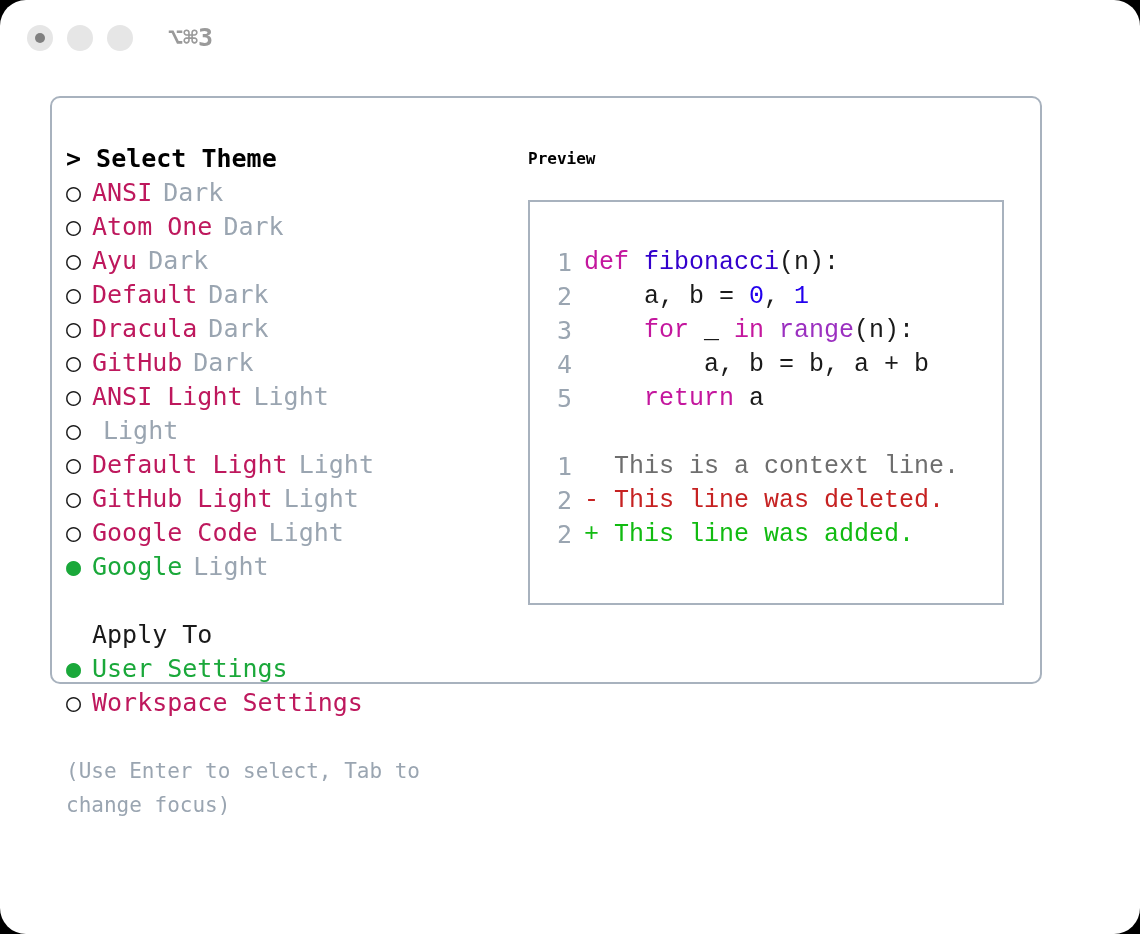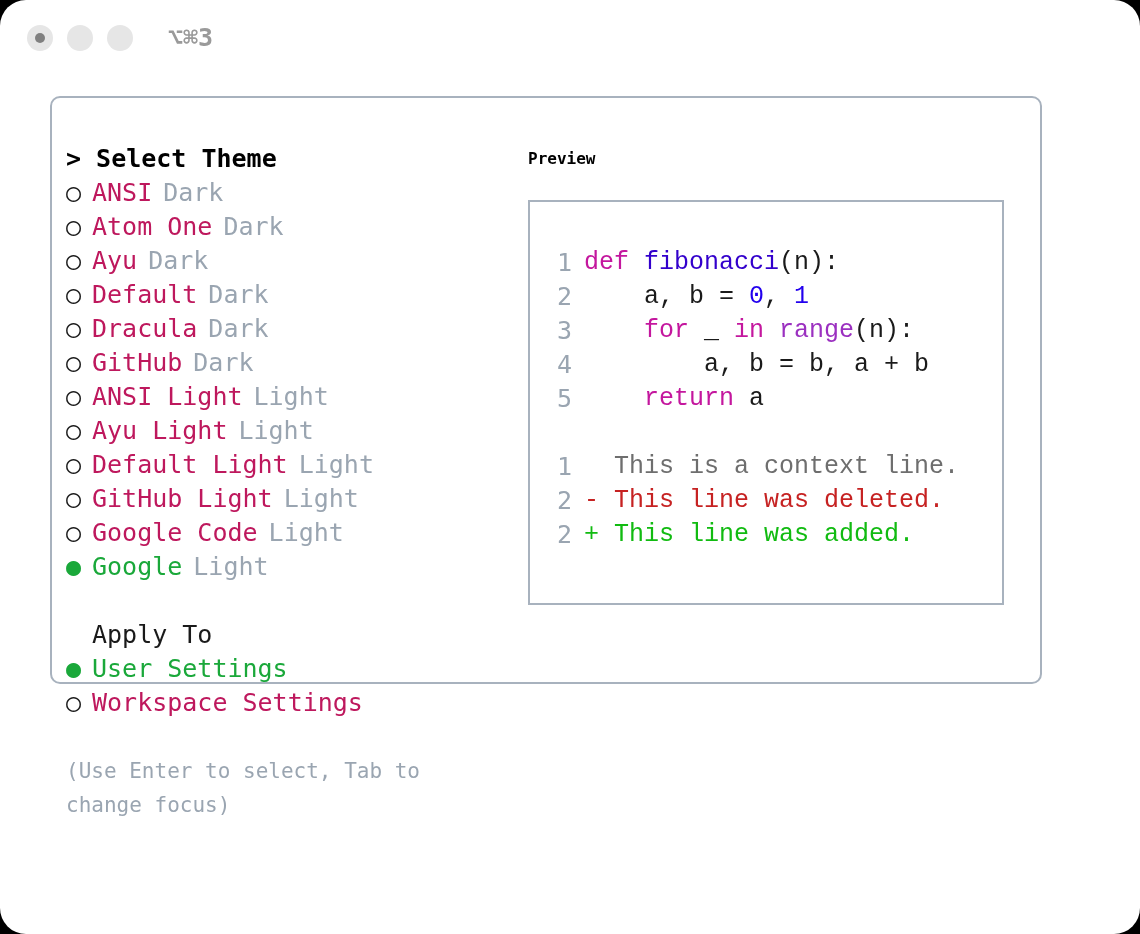--- a/index.html
+++ b/index.html
@@ -189,21 +189,21 @@
     <div class="col-left">
       <div class="heading">&gt; Select Theme</div>
       <div id="theme-list">
           <div class="row"><span class="marker">○</span><span class="row-label">ANSI</span><span class="row-suffix">Dark</span></div>
           <div class="row"><span class="marker">○</span><span class="row-label">Atom One</span><span class="row-suffix">Dark</span></div>
           <div class="row"><span class="marker">○</span><span class="row-label">Ayu</span><span class="row-suffix">Dark</span></div>
           <div class="row"><span class="marker">○</span><span class="row-label">Default</span><span class="row-suffix">Dark</span></div>
           <div class="row"><span class="marker">○</span><span class="row-label">Dracula</span><span class="row-suffix">Dark</span></div>
           <div class="row"><span class="marker">○</span><span class="row-label">GitHub</span><span class="row-suffix">Dark</span></div>
           <div class="row"><span class="marker">○</span><span class="row-label">ANSI Light</span><span class="row-suffix">Light</span></div>
-          <div class="row"><span class="marker">○</span><span class="row-label">Ayu Light</span><span class="row-suffix">Light</span></div>
+          <div class="row"><span class="marker">○</span><span class="row-suffix">Light</span></div>
           <div class="row"><span class="marker">○</span><span class="row-label">Default Light</span><span class="row-suffix">Light</span></div>
           <div class="row"><span class="marker">○</span><span class="row-label">GitHub Light</span><span class="row-suffix">Light</span></div>
           <div class="row"><span class="marker">○</span><span class="row-label">Google Code</span><span class="row-suffix">Light</span></div>
           <div class="row selected"><span class="marker sel">●</span><span class="row-label">Google</span><span class="row-suffix">Light</span></div>
         </div>
 
       <div class="spacer-sm"></div>
 
       <div class="applyto-heading">Apply To</div>
       <div id="apply-list">

